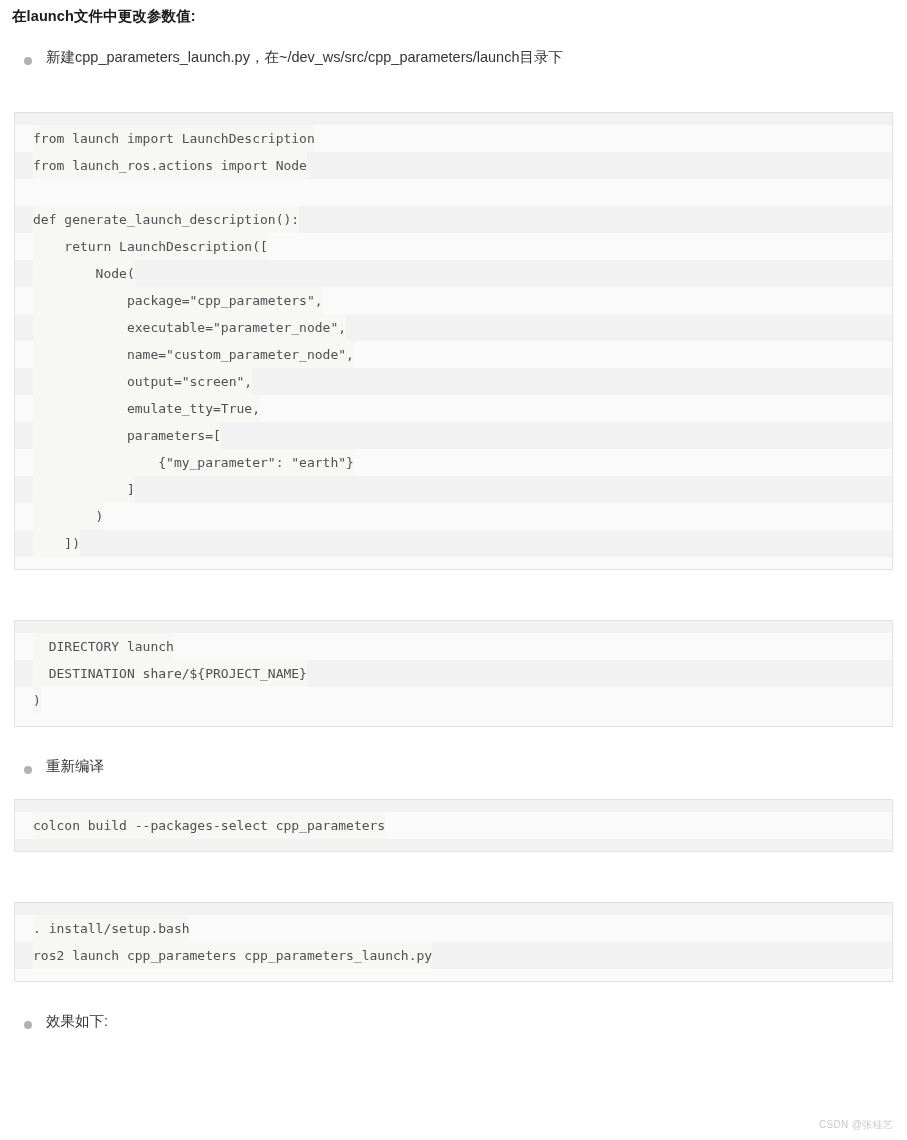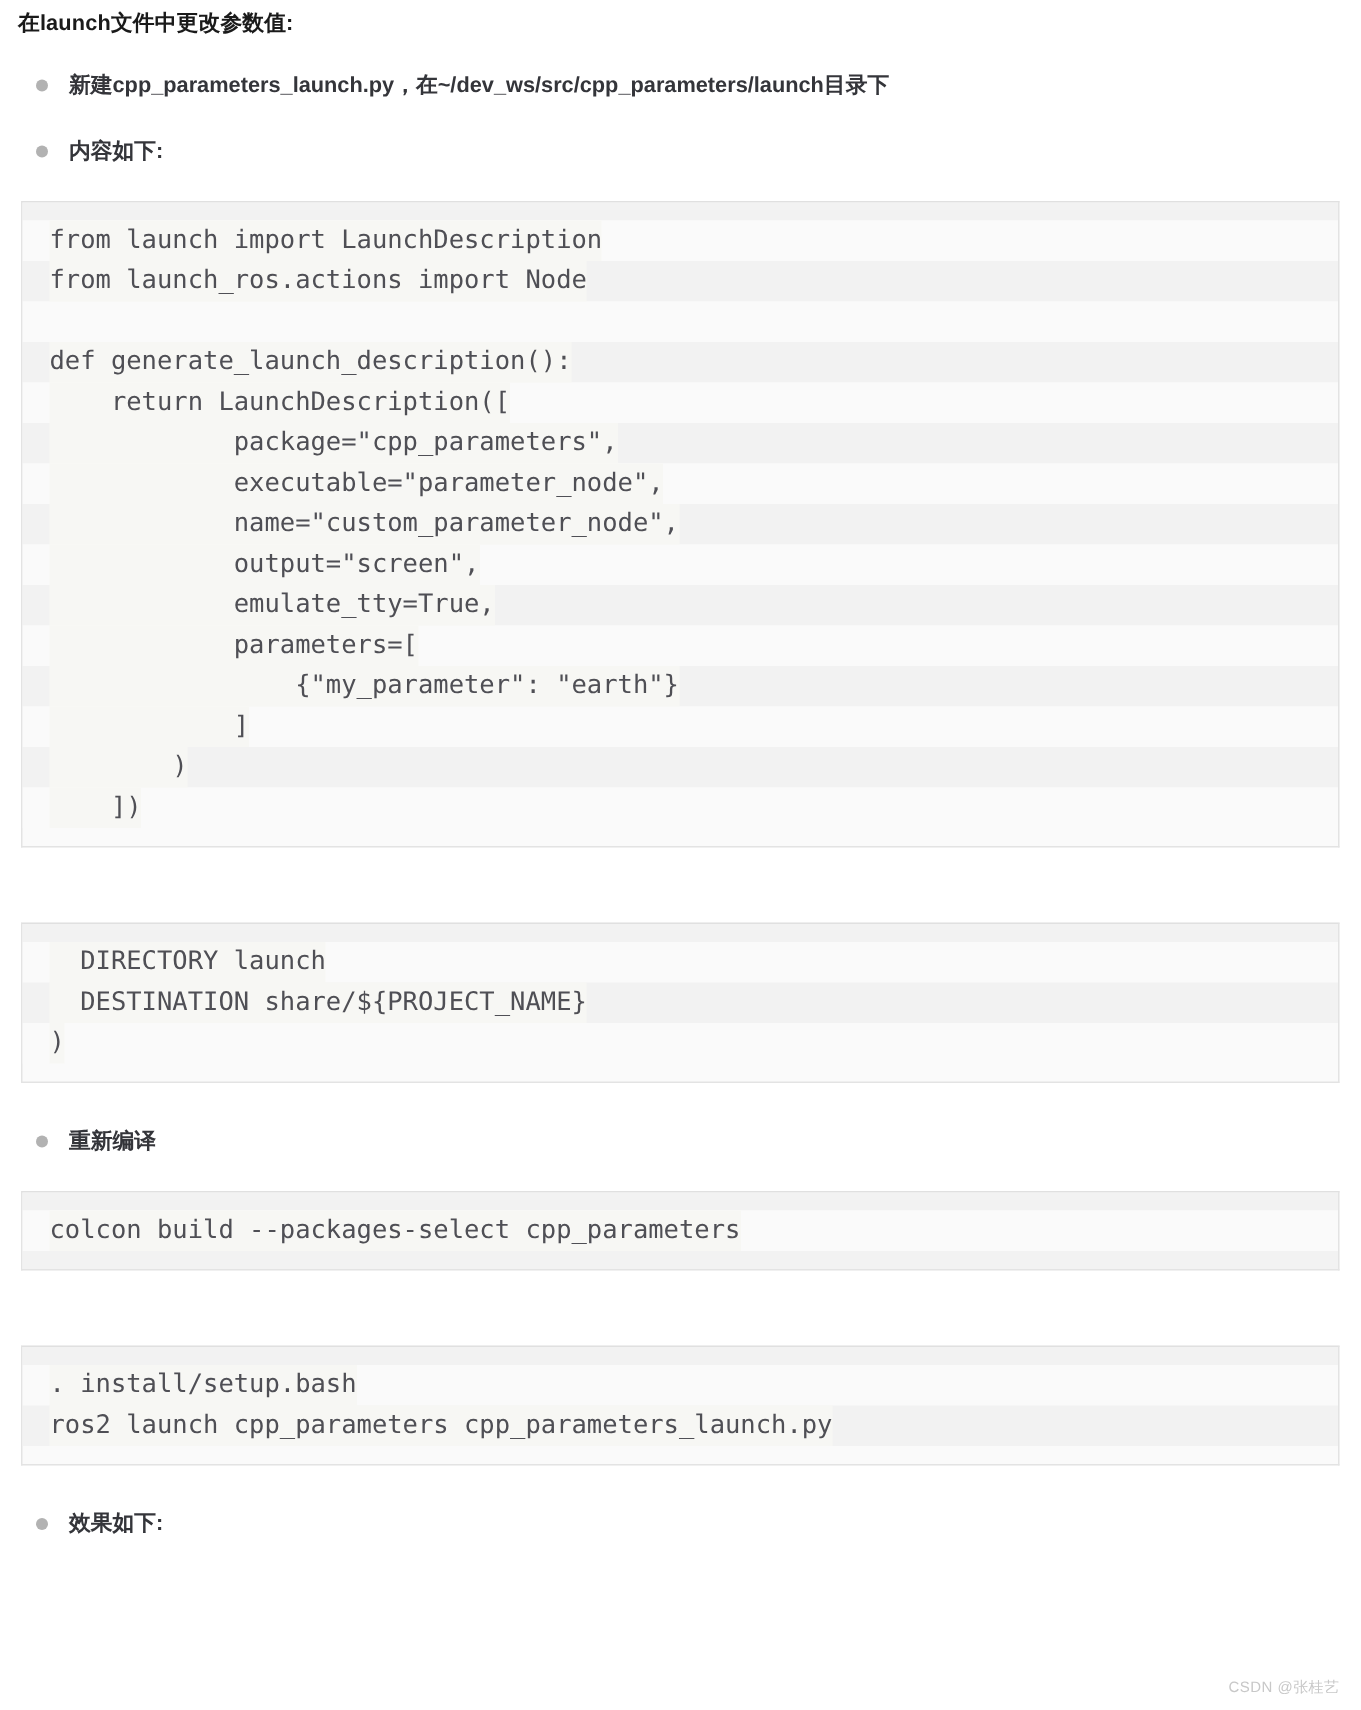--- a/index.html
+++ b/index.html
@@ -31,26 +31,25 @@
     font-weight: bold;
     color: #1a1a1a;
     letter-spacing: 0.1px;
     padding: 6px 0 0 12px;
     line-height: 20px;
   }
 
   
   .bullet-item {
     display: flex;
-    align-items: flex-start;
+    align-items: center;
     padding-left: 24px;
     line-height: 22px;
     font-size: 14.5px;
     color: #34353a;
-    font-weight: bold;
   }
   .bullet-dot {
     flex: 0 0 auto;
     width: 8px;
     height: 8px;
     border-radius: 50%;
     background: #b2b2b2;
     margin-top: 7px;
     margin-right: 14px;
   }
@@ -75,21 +74,21 @@
   .code-pad-top {
     height: 12px;
     background: #f2f2f2;
   }
   .code-pad-bot {
     height: 12px;
   }
   .code-lines {
     display: block;
     font-family: "DejaVu Sans Mono", "Liberation Mono", monospace;
-    font-size: 17px;
+    font-size: 13px;
     line-height: 27px;
     color: #4f4f55;
   }
   .code-line {
     display: block;
     height: 27px;
     white-space: pre;
     padding-left: 18px;
   }
   .code-line:nth-child(odd)  { background: #fafafa; }
@@ -125,35 +124,32 @@
 
   <div class="sp-after-heading"></div>
 
   <div class="bullet-item">
     <span class="bullet-dot"></span>
     <span class="bullet-text">新建cpp_parameters_launch.py，在~/dev_ws/src/cpp_parameters/launch目录下</span>
   </div>
 
   <div class="sp-md"></div>
 
-  <div class="bullet-item">
-    <span class="bullet-dot"></span>
-    <span class="bullet-text">内容如下:</span>
-  </div>
 
   <div class="sp-md"></div>
 
   <div class="code-block">
     <div class="code-pad-top"></div>
     <code class="code-lines">
         <span class="code-line"><span>from launch import LaunchDescription</span></span>
         <span class="code-line"><span>from launch_ros.actions import Node</span></span>
         <span class="code-line empty"><span> </span></span>
         <span class="code-line"><span>def generate_launch_description():</span></span>
         <span class="code-line"><span>    return LaunchDescription([</span></span>
+        <span class="code-line"><span>        Node(</span></span>
         <span class="code-line"><span>            package="cpp_parameters",</span></span>
         <span class="code-line"><span>            executable="parameter_node",</span></span>
         <span class="code-line"><span>            name="custom_parameter_node",</span></span>
         <span class="code-line"><span>            output="screen",</span></span>
         <span class="code-line"><span>            emulate_tty=True,</span></span>
         <span class="code-line"><span>            parameters=[</span></span>
         <span class="code-line"><span>                {"my_parameter": "earth"}</span></span>
         <span class="code-line"><span>            ]</span></span>
         <span class="code-line"><span>        )</span></span>
         <span class="code-line"><span>    ])</span></span>

